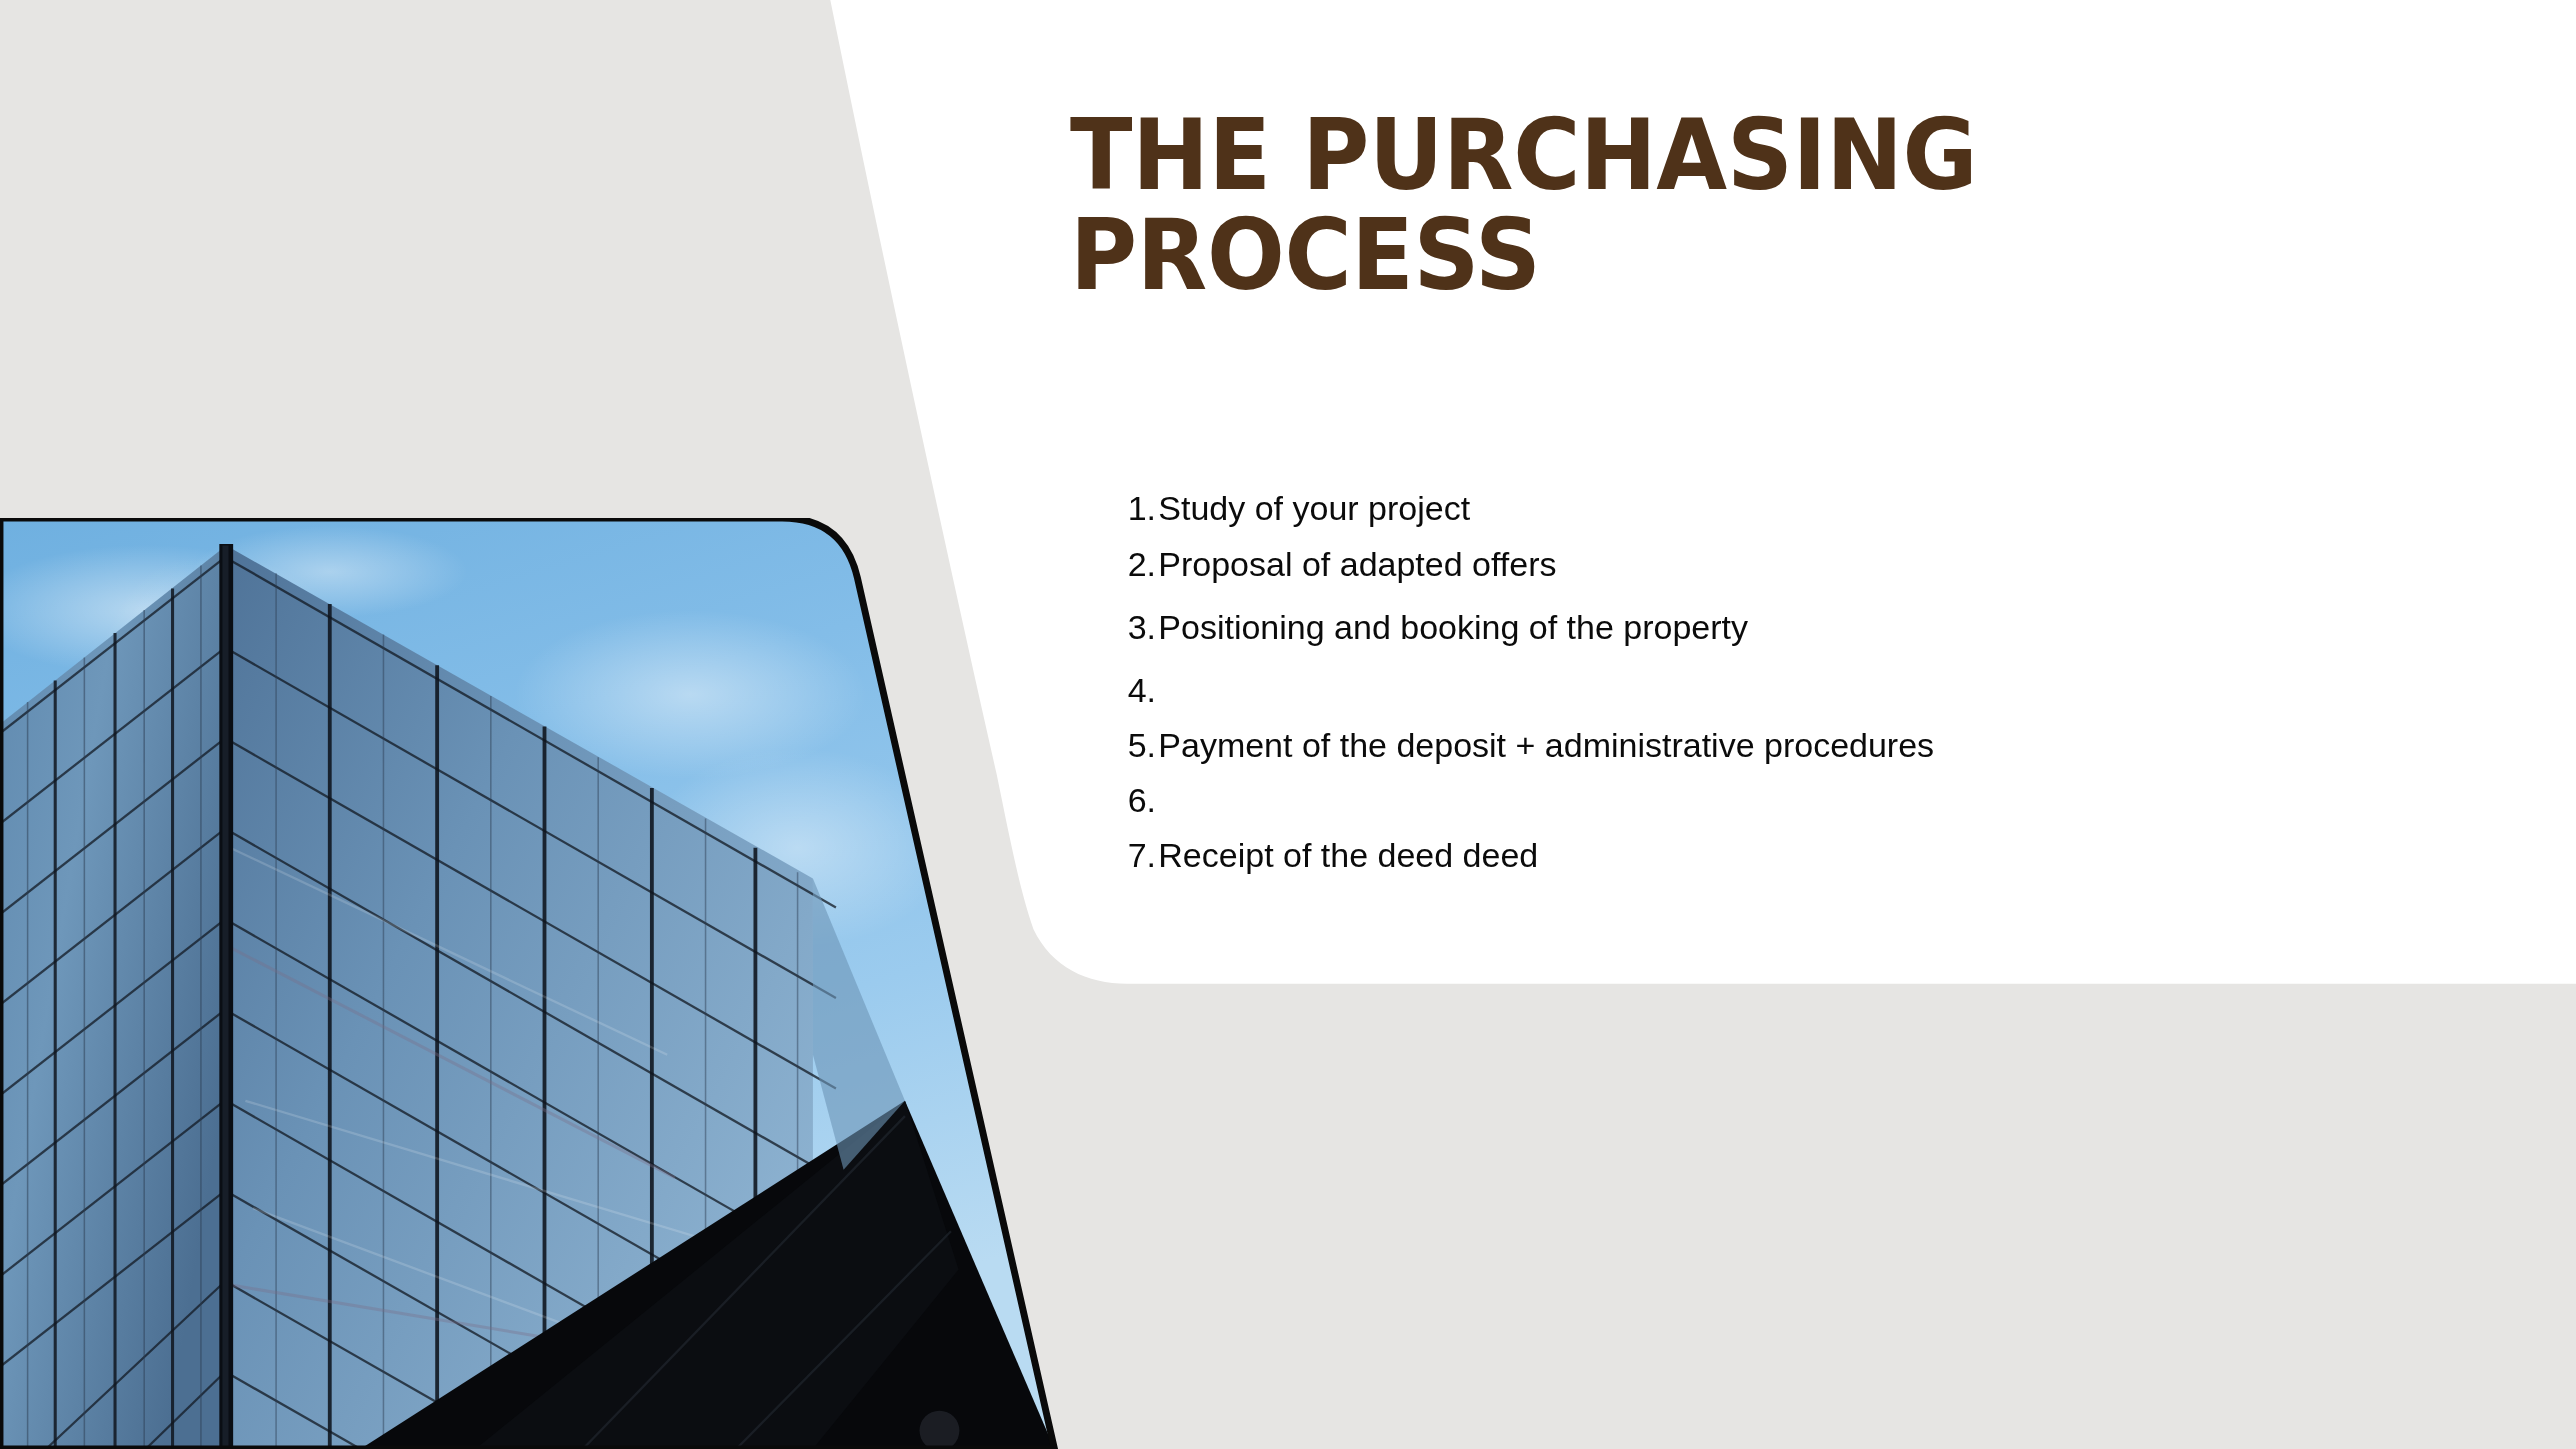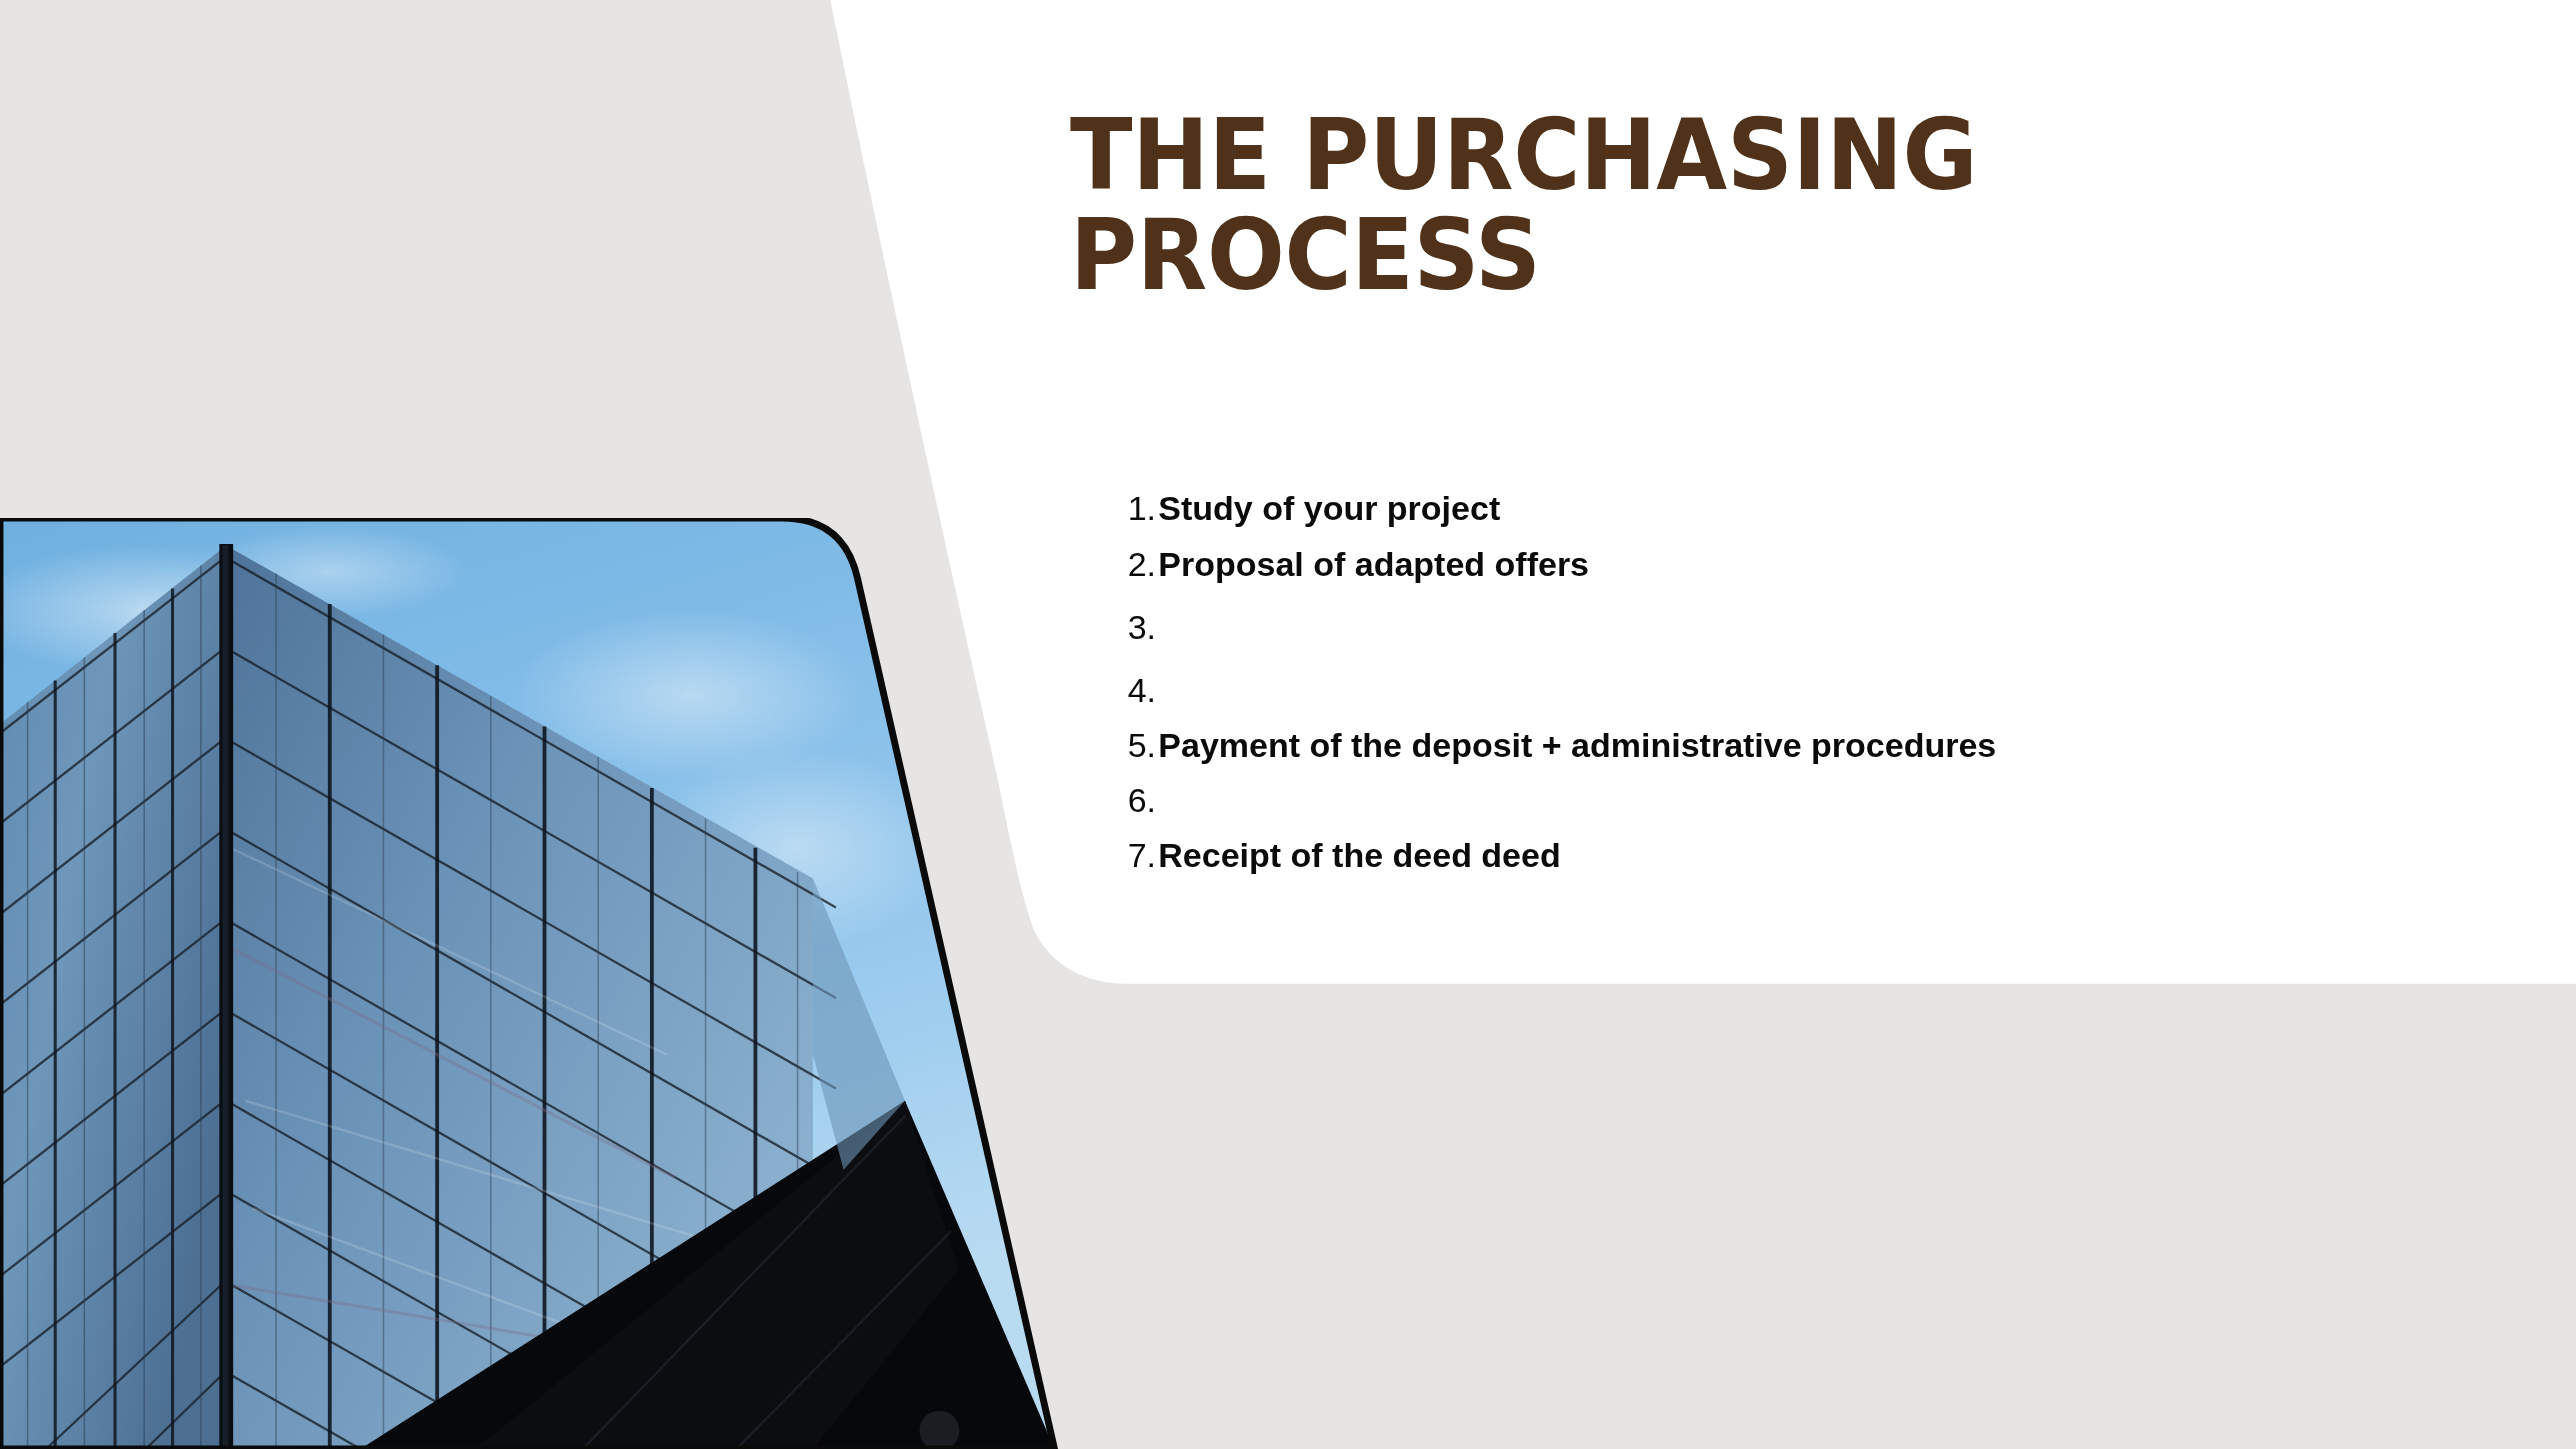--- a/index.html
+++ b/index.html
@@ -67,21 +67,21 @@
     font-size: 34px;
     font-weight: 400;
     line-height: 1.0;
     white-space: nowrap;
   }
   .step-num {
     width: 43px;
     text-align: right;
     flex: 0 0 43px;
   }
-  .step-label { padding-left: 2.3px; font-weight: bold; }
+  .step-label { padding-left: 2.3px; }
 
   
   .step-row.r1 { margin-top: 0px; }
   .step-row.r2 { margin-top: 22px; }
   .step-row.r3 { margin-top: 29px; }
   .step-row.r4 { margin-top: 29px; }
   .step-row.r5 { margin-top: 21px; }
   .step-row.r6 { margin-top: 21px; }
   .step-row.r7 { margin-top: 21px; }
 </style>
@@ -256,20 +256,21 @@
       <span class="step-label">Study of your project</span>
     </div>
 
     <div class="step-row r2">
       <span class="step-num">2.</span>
       <span class="step-label">Proposal of adapted offers</span>
     </div>
 
     <div class="step-row r3">
       <span class="step-num">3.</span>
+      <span class="step-label">Positioning and booking of the property</span>
     </div>
 
     <div class="step-row r4">
       <span class="step-num">4.</span>
     </div>
 
     <div class="step-row r5">
       <span class="step-num">5.</span>
       <span class="step-label">Payment of the deposit + administrative procedures</span>
     </div>

